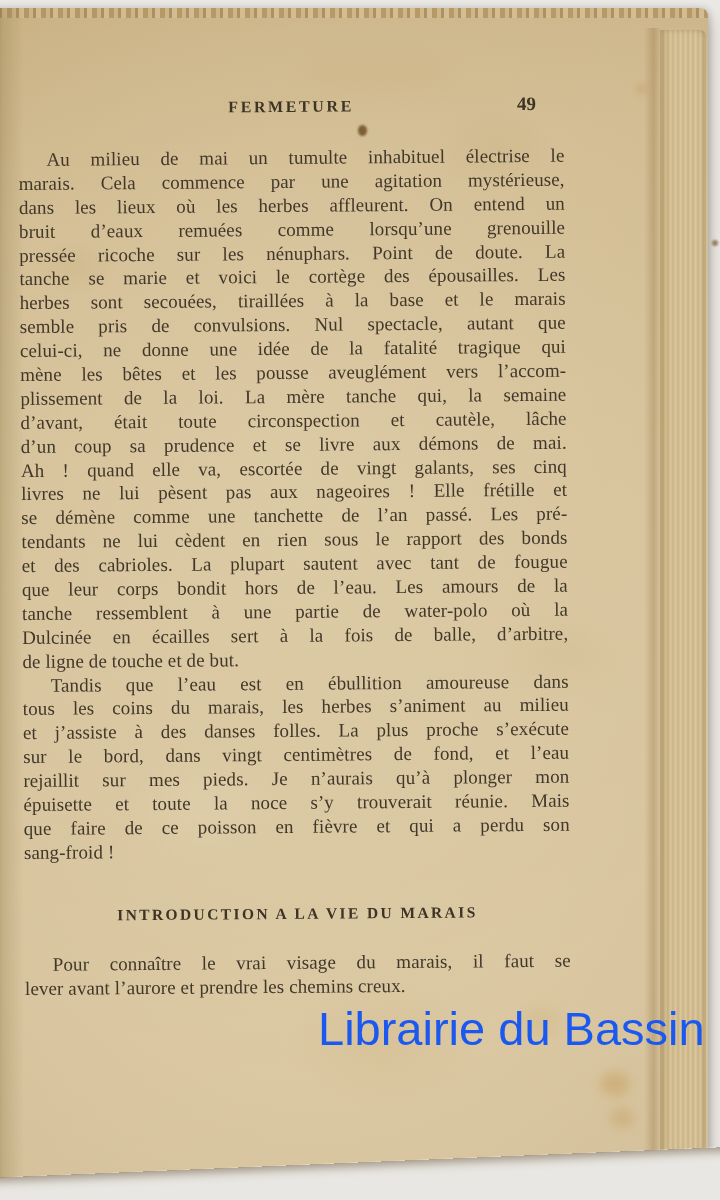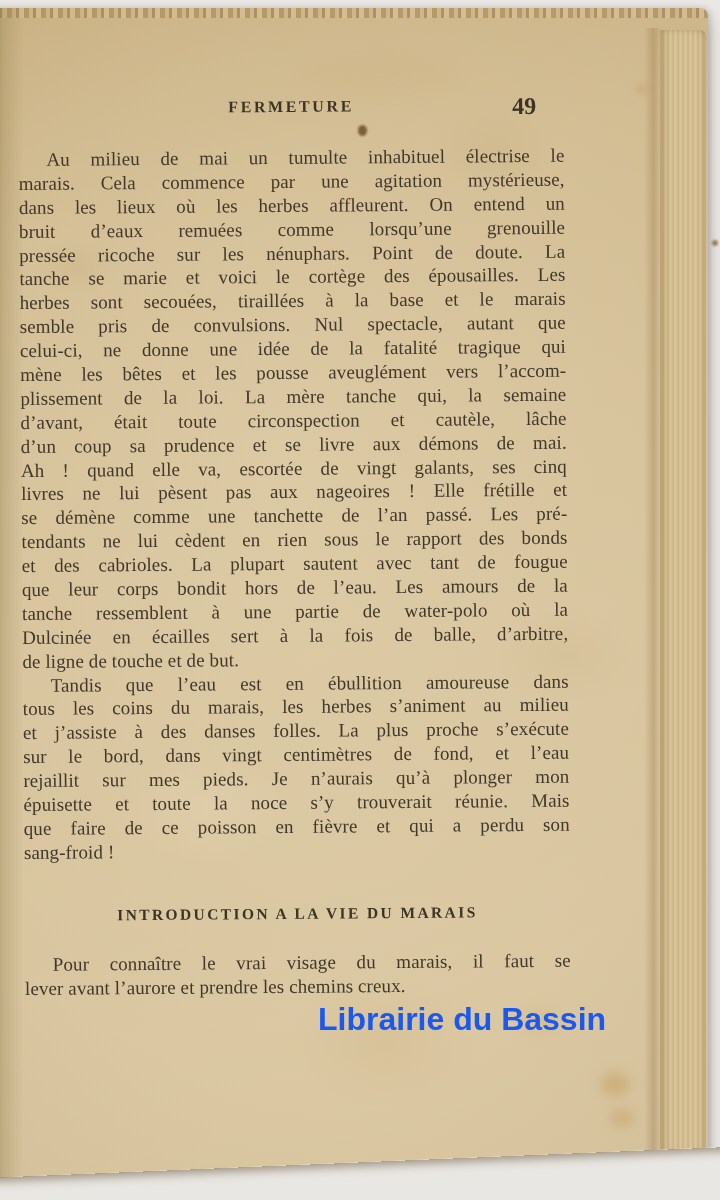--- a/index.html
+++ b/index.html
@@ -68,39 +68,39 @@
     position:absolute;left:18px;top:100px;width:546px;
     color:var(--ink,#42382a);
     transform:rotate(-0.45deg);transform-origin:left top;
   }
   .running-head{position:relative;height:26px;}
   .rh-title{
     display:block;text-align:center;font-size:16px;letter-spacing:2.6px;
     font-weight:bold;color:#3d3424;
   }
   .rh-num{
-    position:absolute;right:28px;top:-3px;font-size:24px;color:#3d3424;font-weight:bold;
+    position:absolute;right:28px;top:-3px;font-size:19px;color:#3d3424;font-weight:bold;
   }
   .paras{margin-top:22px;}
   .line{
     font-size:19px;line-height:23.9px;height:23.9px;overflow:hidden;
     text-align:justify;text-align-last:justify;letter-spacing:0.1px;
   }
   .para .line:first-child{text-indent:28px;}
   .para .line:last-child{text-align-last:left;}
   .section-heading{
     margin-top:42px;text-align:center;font-size:15.5px;letter-spacing:2.4px;
     font-weight:bold;color:#3d3424;
   }
   .closing{margin-top:28px;}
   
   .watermark{
     position:absolute;left:318px;top:1001px;z-index:5;
     font-family:"Liberation Sans","DejaVu Sans",sans-serif;
-    font-size:32px;font-weight:700;white-space:nowrap;
+    font-size:47px;font-weight:400;white-space:nowrap;
     color:#1b58f0;
   }
 </style>
 </head>
 <body style="background: rgb(234, 232, 228);">
 
 <div class="page">
   <div class="texture"></div>
   <div class="torn-top"></div>
   <div class="gutter"></div>

